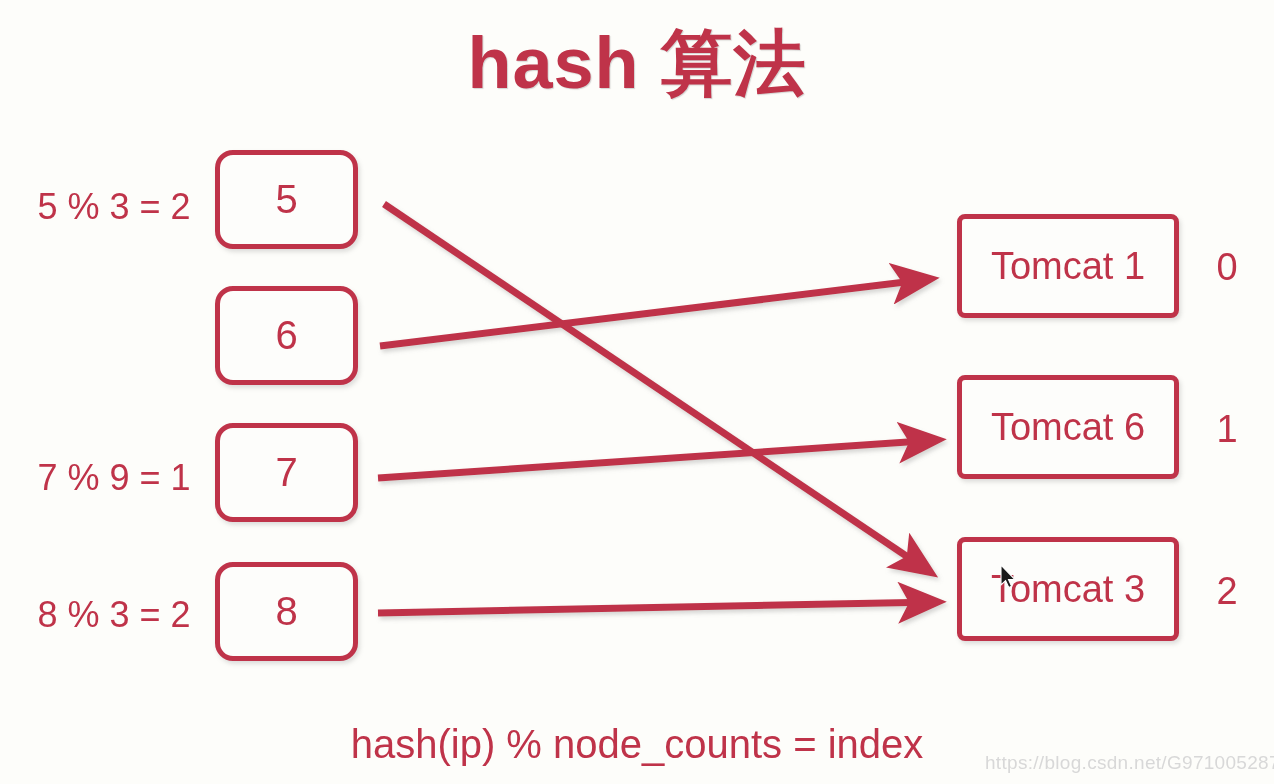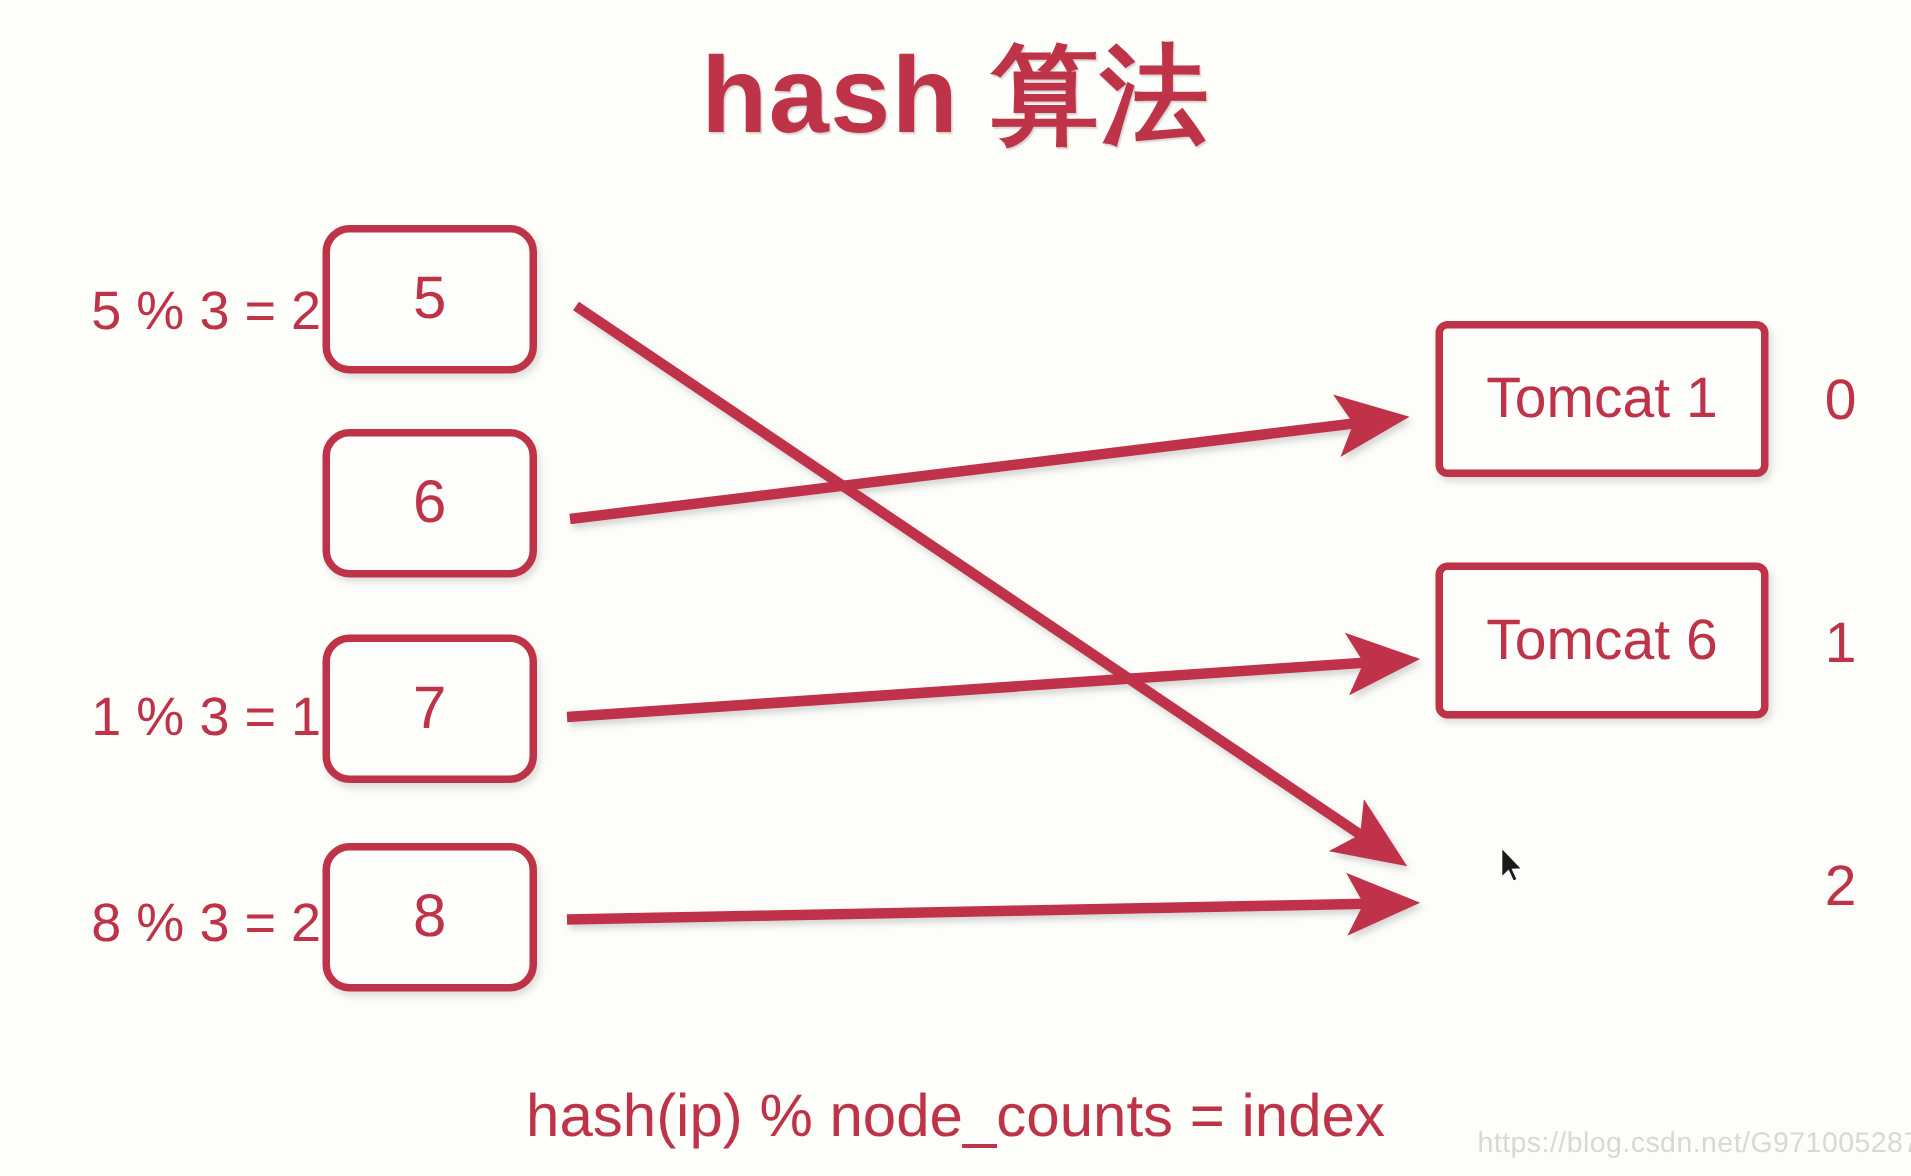--- a/index.html
+++ b/index.html
@@ -38,21 +38,21 @@
 
   
   .equation {
     position: absolute;
     left: 14px;
     width: 200px;
     font-size: 36px;
     color: #bf3349;
     font-weight: 500;
     white-space: nowrap;
-    text-align: right;
+    text-align: center;
   }
 
   
   .node-box {
     position: absolute;
     box-sizing: border-box;
     border: 5px solid #bf3349;
     border-radius: 18px;
     background: #fdfdfb;
     display: flex;
@@ -124,30 +124,31 @@
   }
 </style>
 </head>
 <body>
 
 <div class="stage">
 
   <div class="title">hash 算法</div>
 
   <div class="equation" style="top:186px;">5 % 3 = 2</div>
-  <div class="equation" style="top:457px;">1 % 3 = 1</div>
+  <div class="equation" style="top:457px;">7 % 9 = 1</div>
   <div class="equation" style="top:594px;">8 % 3 = 2</div>
 
   <div class="node-box num-box" style="left:215px; top:150px;">5</div>
   <div class="node-box num-box" style="left:215px; top:286px;">6</div>
   <div class="node-box num-box" style="left:215px; top:423px;">7</div>
   <div class="node-box num-box" style="left:215px; top:562px;">8</div>
 
   <div class="node-box tomcat-box" style="left:957px; top:214px;">Tomcat 1</div>
   <div class="node-box tomcat-box" style="left:957px; top:375px;">Tomcat 6</div>
+  <div class="node-box tomcat-box" style="left:957px; top:537px;">Tomcat 3</div>
 
   <div class="index-label" style="left:1202px; top:246px;">0</div>
   <div class="index-label" style="left:1202px; top:408px;">1</div>
   <div class="index-label" style="left:1202px; top:570px;">2</div>
 
   <svg class="arrows" width="1274" height="784" viewBox="0 0 1274 784">
     <defs>
       <marker id="head" markerWidth="7" markerHeight="6" refX="5.6" refY="3" orient="auto" markerUnits="strokeWidth">
         <path d="M0,0 L7,3 L0,6 L1.6,3 Z" fill="#bf3349"></path>
       </marker>

